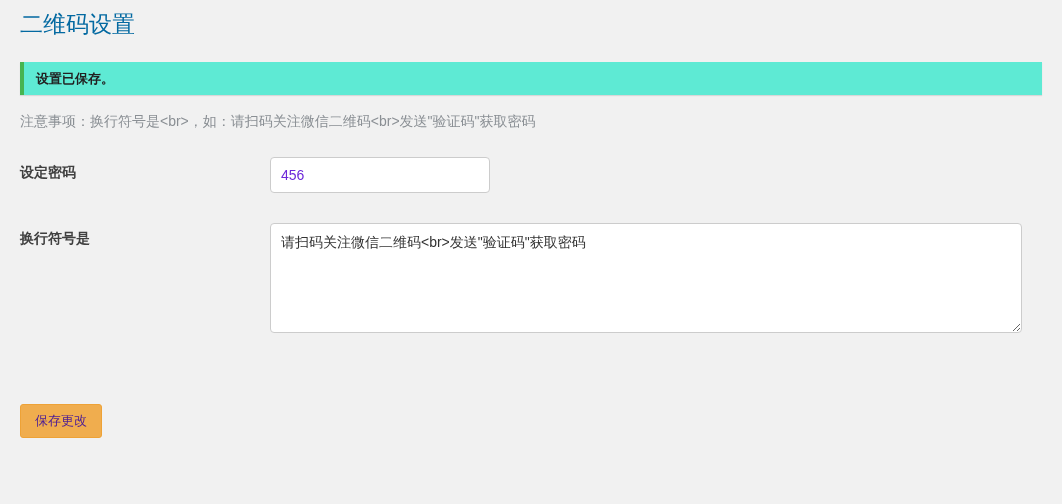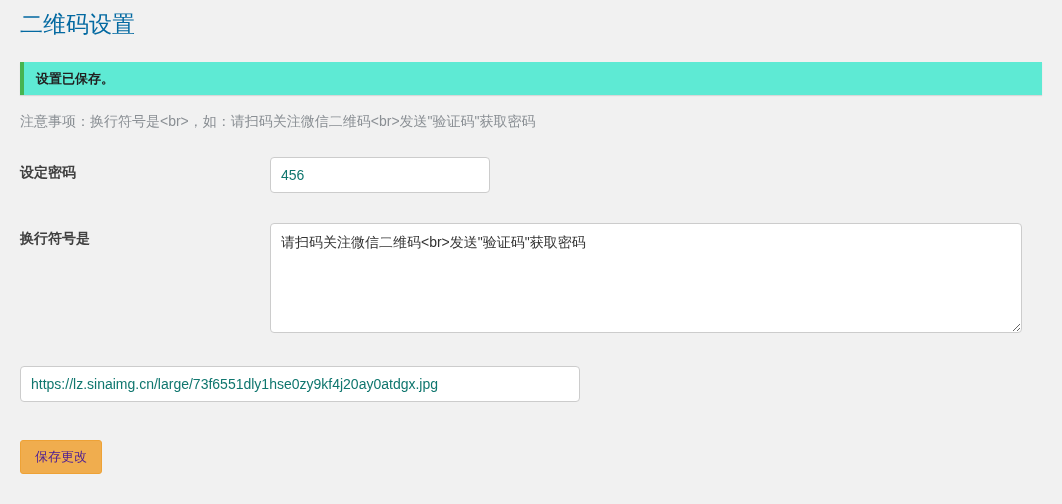--- a/index.html
+++ b/index.html
@@ -58,21 +58,21 @@
   .form-field {
     flex: 1;
   }
   input[type="text"].small {
     width: 220px;
   }
   input[type="text"] {
     height: 36px;
     padding: 4px 10px;
     font-size: 14px;
-    color: #0f766e;
+    color: #6d28d9;
     background: #fff;
     border: 1px solid #ccc;
     border-radius: 4px;
     outline: none;
   }
   input[type="text"].wide {
     width: 560px;
   }
   textarea {
     width: 752px;
@@ -122,20 +122,17 @@
   </div>
 
   <div class="form-row">
     <div class="form-label">换行符号是</div>
     <div class="form-field">
       <textarea style="">请扫码关注微信二维码&lt;br&gt;发送"验证码"获取密码</textarea>
     </div>
   </div>
 
   <div class="form-row">
-    <div class="form-field">
-      <input type="text" class="wide" value="https://lz.sinaimg.cn/large/73f6551dly1hse0zy9kf4j20ay0atdgx.jpg" style="">
-    </div>
   </div>
 
   <button class="btn-primary">保存更改</button>
 
 </div>
 
 </body></html>

